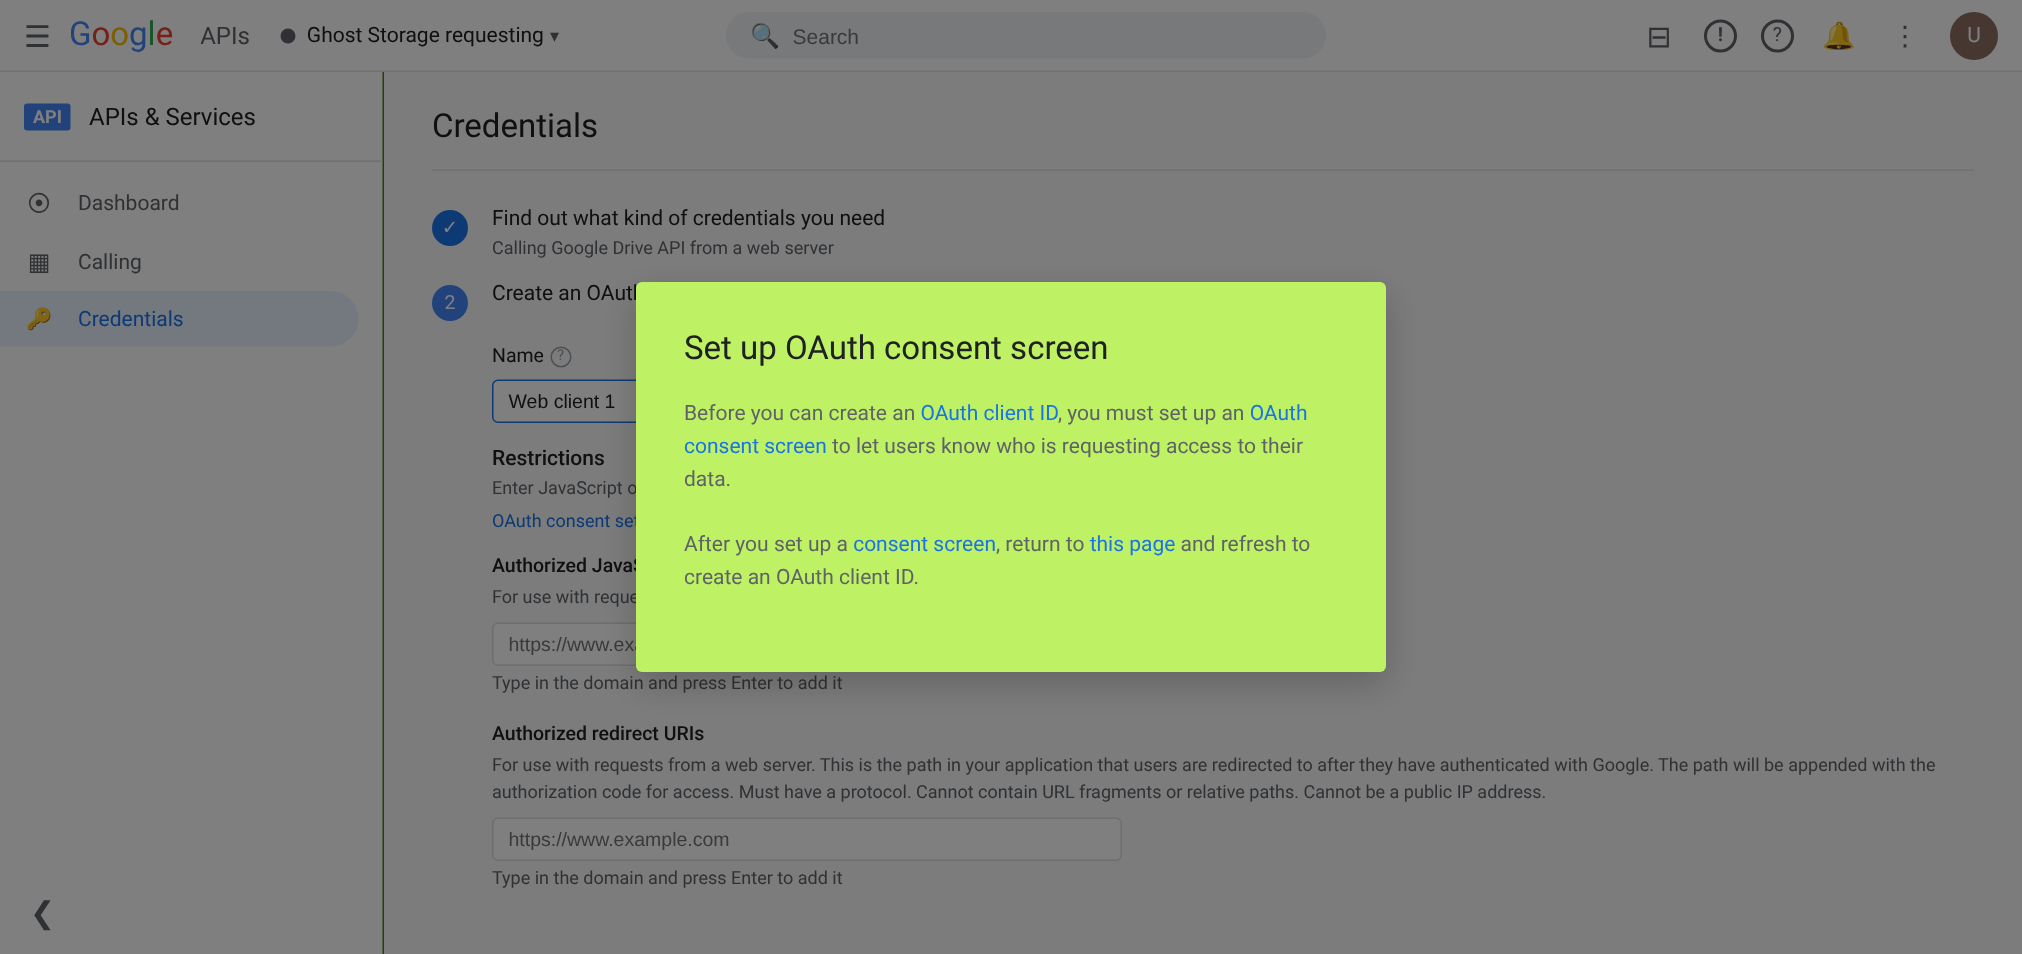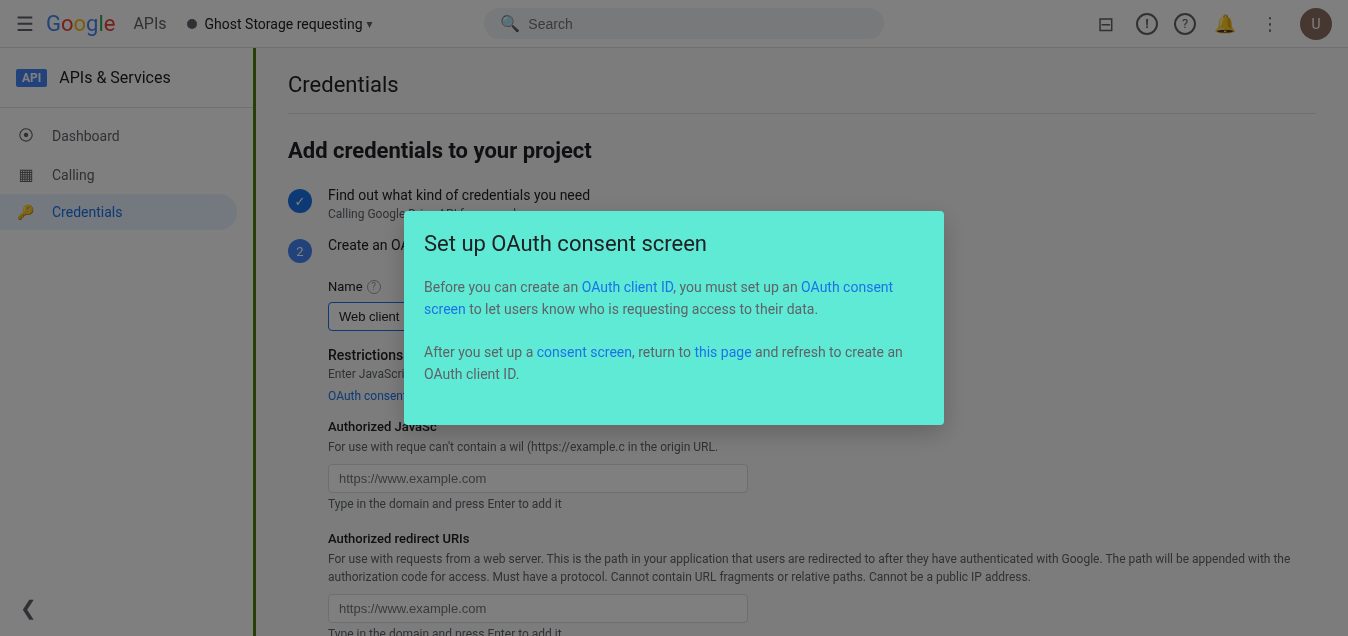--- a/index.html
+++ b/index.html
@@ -33,21 +33,21 @@
     .topbar-icon { color: #5f6368; font-size: 18px; cursor: pointer; width: 28px; text-align: center; }
     .avatar { width: 32px; height: 32px; border-radius: 50%; background: #8d6e63; overflow: hidden; cursor: pointer; display: flex; align-items: center; justify-content: center; color: white; font-size: 14px; }
 
     
     .layout { display: flex; margin-top: 48px; height: calc(636px - 48px); }
 
     
     .sidebar {
       width: 256px;
       background: #fff;
-      border-right: 3px solid #4d7c0f;
+      border-right: 1px solid #4d7c0f;
       padding-top: 8px;
       flex-shrink: 0;
       height: 100%;
     }
     .sidebar-header { display: flex; align-items: center; gap: 12px; padding: 12px 16px; }
     .api-badge { background: #4285F4; color: white; font-size: 12px; font-weight: bold; padding: 2px 6px; border-radius: 2px; }
     .sidebar-title { font-size: 16px; color: #202124; }
     .sidebar-item { display: flex; align-items: center; gap: 16px; padding: 10px 16px; cursor: pointer; border-radius: 0 24px 24px 0; margin-right: 16px; color: #5f6368; font-size: 14px; }
     .sidebar-item.active { color: #1a73e8; background: #e8f0fe; }
     .sidebar-item-icon { font-size: 16px; width: 20px; text-align: center; }
@@ -84,24 +84,24 @@
     .overlay {
       position: fixed;
       top: 0; left: 0; right: 0; bottom: 0;
       background: rgba(0,0,0,0.5);
       z-index: 200;
       display: flex;
       align-items: center;
       justify-content: center;
     }
     .dialog {
-      background: #5eead4;
+      background: #bef264;
       border-radius: 4px;
-      padding: 20px;
-      width: 540px;
+      padding: 32px;
+      width: 500px;
       box-shadow: 0 8px 24px rgba(0,0,0,0.2);
     }
     .dialog-title { font-size: 22px; font-weight: 400; color: #202124; margin-bottom: 20px; }
     .dialog-body { font-size: 14px; color: #5f6368; line-height: 1.6; margin-bottom: 20px; }
     .dialog-body a { color: #1a73e8; text-decoration: none; }
     .dialog-actions { display: flex; justify-content: flex-end; gap: 8px; margin-top: 24px; }
     .btn-text { background: none; border: none; font-size: 14px; font-weight: 500; padding: 8px 16px; border-radius: 4px; cursor: pointer; letter-spacing: 0.5px; }
     .btn-not-now { color: #1a73e8; }
     .btn-setup { color: #1a73e8; }
   </style>
@@ -162,21 +162,20 @@
     </div>
     <div style="position:relative;margin-top:auto;padding:16px;">
     </div>
     <div style="position:absolute;bottom:16px;left:20px;cursor:pointer;color:#5f6368;font-size:20px;">❮</div>
   </div>
 
   <div class="main">
     <div class="page-header">
       <span>Credentials</span>
     </div>
-    <h1 class="breadcrumb-title">Add credentials to your project</h1>
 
     <div class="step">
       <div class="step-circle complete">✓</div>
       <div class="step-content">
         <div class="step-title">Find out what kind of credentials you need</div>
         <div class="step-subtitle">Calling Google Drive API from a web server</div>
       </div>
     </div>
 
     <div class="step">

